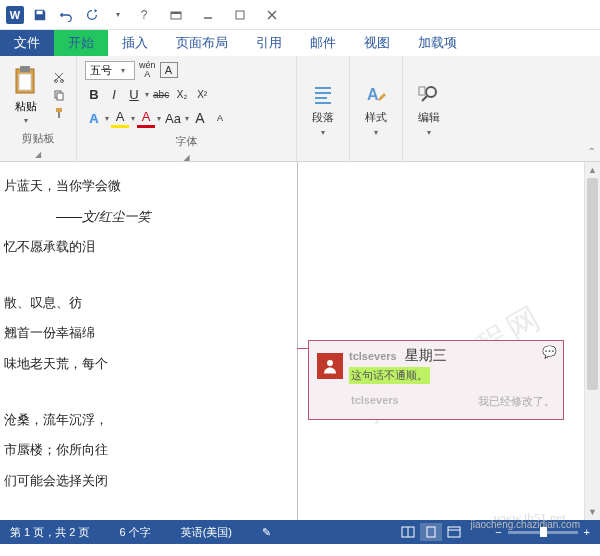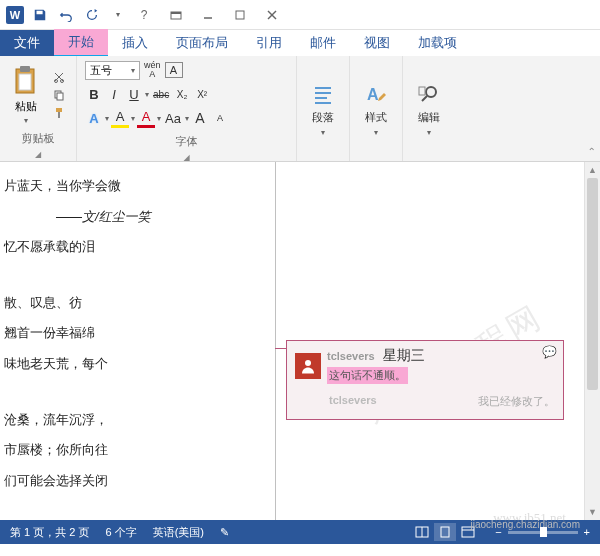--- a/index.html
+++ b/index.html
@@ -4,66 +4,66 @@
 <style>
 * { margin: 0; padding: 0; box-sizing: border-box; font-family: "Microsoft YaHei", "SimSun", sans-serif; }
 body { width: 600px; height: 556px; background: #fff; overflow: hidden; position: relative; font-size: 12px; }
 .titlebar { height: 30px; background: #fff; display: flex; align-items: center; padding: 0 6px; border-bottom: 1px solid #e1e1e1; }
 .app-icon { width: 18px; height: 18px; background: #2b579a; color: #fff; display: flex; align-items: center; justify-content: center; font-weight: bold; font-size: 11px; border-radius: 2px; }
 .qat { display: flex; gap: 2px; margin-left: 4px; }
 .qat-btn { width: 24px; height: 24px; display: flex; align-items: center; justify-content: center; color: #2b579a; cursor: pointer; }
 .title-text { flex: 1; text-align: center; color: #555; font-size: 12px; }
 .win-btns { display: flex; gap: 4px; align-items: center; }
 .win-btn { width: 28px; height: 20px; display: flex; align-items: center; justify-content: center; color: #666; cursor: pointer; }
-.tabs { height: 26px; background: #fff; display: flex; align-items: center; }
+.tabs { height: 26px; background: #fff; display: flex; align-items: flex-start; }
 .tab { padding: 4px 14px; color: #2b579a; cursor: pointer; font-size: 13px; }
 .tab.file { background: #2b579a; color: #fff; }
-.tab.active { border-bottom: 2px solid #0ea5e9; background: #f9a8d4; }
+.tab.active { border-bottom: 2px solid #0ea5e9; background: #22c55e; }
 .ribbon { height: 106px; background: #f3f3f3; border-bottom: 1px solid #d4d4d4; display: flex; position: relative; }
 .ribbon-group { border-right: 1px solid #e1e1e1; padding: 4px 8px 2px 8px; display: flex; flex-direction: column; }
 .ribbon-group-content { flex: 1; display: flex; align-items: center; gap: 2px; }
 .ribbon-group-label { text-align: center; font-size: 11px; color: #666; padding-top: 2px; display: flex; justify-content: center; align-items: center; gap: 4px; flex-direction: column; }
 .dialog-launcher { font-size: 8px; color: #888; cursor: pointer; }
 .paste-btn { display: flex; flex-direction: column; align-items: center; gap: 2px; cursor: pointer; padding: 2px 4px; }
 .paste-icon { width: 28px; height: 32px; }
 .small-col { display: flex; flex-direction: column; gap: 2px; margin-left: 4px; }
 .small-btn { width: 18px; height: 16px; cursor: pointer; color: #666; display: flex; align-items: center; justify-content: center; font-size: 11px; }
 .font-row { display: flex; gap: 2px; align-items: center; margin-bottom: 4px; }
-.font-size-box { border: 1px solid #ababab; background: #fff; padding: 1px 4px; font-size: 11px; display: flex; align-items: center; gap: 19px; min-width: 50px; }
+.font-size-box { border: 1px solid #ababab; background: #fff; padding: 1px 4px; font-size: 11px; display: flex; align-items: center; gap: 9px; min-width: 50px; }
 .dd-arrow { font-size: 8px; color: #666; }
 .fmt-btn { min-width: 18px; height: 20px; cursor: pointer; display: flex; align-items: center; justify-content: center; font-size: 13px; color: #333; padding: 0 2px; }
 .big-btn { display: flex; flex-direction: column; align-items: center; gap: 3px; cursor: pointer; padding: 2px 6px; }
 .big-btn-icon { width: 24px; height: 24px; }
 .big-btn-label { font-size: 11px; color: #333; }
 .collapse-arrow { position: absolute; right: 4px; bottom: 4px; font-size: 10px; color: #888; cursor: pointer; }
 .doc-area { height: 358px; display: flex; position: relative; background: #fff; }
-.doc-body { width: 276px; padding: 12px 8px 12px 4px; font-family: "SimSun"; font-size: 13px; line-height: 1.9; color: #222; border-right: 1px solid #c0c0c0; overflow: hidden; }
+.doc-body { width: 298px; padding: 12px 8px 12px 4px; font-family: "SimSun"; font-size: 13px; line-height: 1.9; color: #222; border-right: 1px solid #c0c0c0; overflow: hidden; }
 .doc-body p { margin-bottom: 6px; }
 .byline { text-indent: 4em; font-style: italic; font-family: Liberation Sans, sans-serif; }
 .comment-area { flex: 1; position: relative; background: #fff; }
 .comment-box { position: absolute; top: 178px; left: 10px; right: 20px; border: 1px solid #b8547a; background: #f7f0f2; padding: 6px 8px 10px 8px; }
 .comment-connector { position: absolute; top: 186px; left: -1px; width: 12px; height: 1px; background: #b8547a; }
 .comment-head { display: flex; align-items: center; gap: 6px; }
 .avatar { width: 26px; height: 26px; background: #c0392b; display: flex; align-items: center; justify-content: center; }
 .avatar svg { width: 18px; height: 18px; fill: #fff; }
 .comment-meta { display: flex; gap: 8px; align-items: baseline; }
 .comment-author { color: #999; font-size: 11px; font-weight: bold; }
 .comment-date { color: #333; font-size: 14px; }
-.comment-text-hl { background: #f9a8d4; color: #555; font-size: 11px; padding: 1px 2px; margin-top: 2px; display: inline-block; }
+.comment-text-hl { background: #bef264; color: #555; font-size: 11px; padding: 1px 2px; margin-top: 2px; display: inline-block; }
 .comment-reply { display: flex; justify-content: space-between; margin-top: 10px; font-size: 11px; }
 .comment-reply .author2 { color: #bbb; margin-left: 34px; font-weight: bold; }
 .comment-reply .reply-text { color: #aaa; }
 .comment-action-icon { position: absolute; top: 4px; right: 6px; color: #6aa3d8; font-size: 12px; cursor: pointer; }
 .vscroll { width: 16px; background: #f0f0f0; border-left: 1px solid #e1e1e1; display: flex; flex-direction: column; }
 .vscroll-btn { height: 16px; display: flex; align-items: center; justify-content: center; color: #888; font-size: 9px; cursor: pointer; }
 .vscroll-track { flex: 1; position: relative; }
 .vscroll-thumb { position: absolute; left: 2px; right: 2px; top: 0; height: 65%; background: #cfcfcf; border-radius: 2px; cursor: pointer; }
 .watermark { position: absolute; right: 30px; top: 180px; transform: rotate(-30deg); font-size: 32px; color: rgba(120,120,120,0.15); pointer-events: none; font-family: "SimHei"; letter-spacing: 4px; }
 .wm2 { top: 348px; right: 18px; color: rgba(140,140,140,0.3); font-size: 13px; transform: none; letter-spacing: 0; }
-.statusbar { height: 24px; background: #2b579a; color: #fff; display: flex; align-items: center; padding: 0 10px; font-size: 11px; gap: 16px; }
+.statusbar { height: 24px; background: #2b579a; color: #fff; display: flex; align-items: center; padding: 0 10px; font-size: 11px; gap: 30px; }
 .statusbar .spacer { flex: 1; }
 .status-item { cursor: pointer; }
 .view-btns { display: flex; gap: 1px; }
 .view-btn { width: 22px; height: 18px; display: flex; align-items: center; justify-content: center; cursor: pointer; }
 .view-btn.active { background: rgba(255,255,255,0.2); }
 .zoom { display: flex; align-items: center; gap: 6px; }
 .zoom-track { width: 70px; height: 3px; background: rgba(255,255,255,0.4); position: relative; cursor: pointer; }
 .zoom-thumb { width: 7px; height: 10px; background: #fff; position: absolute; top: -4px; left: 32px; }
 .bottom-url { position: absolute; bottom: 26px; right: 20px; font-size: 10px; color: #bbb; pointer-events: none; }
 </style>

